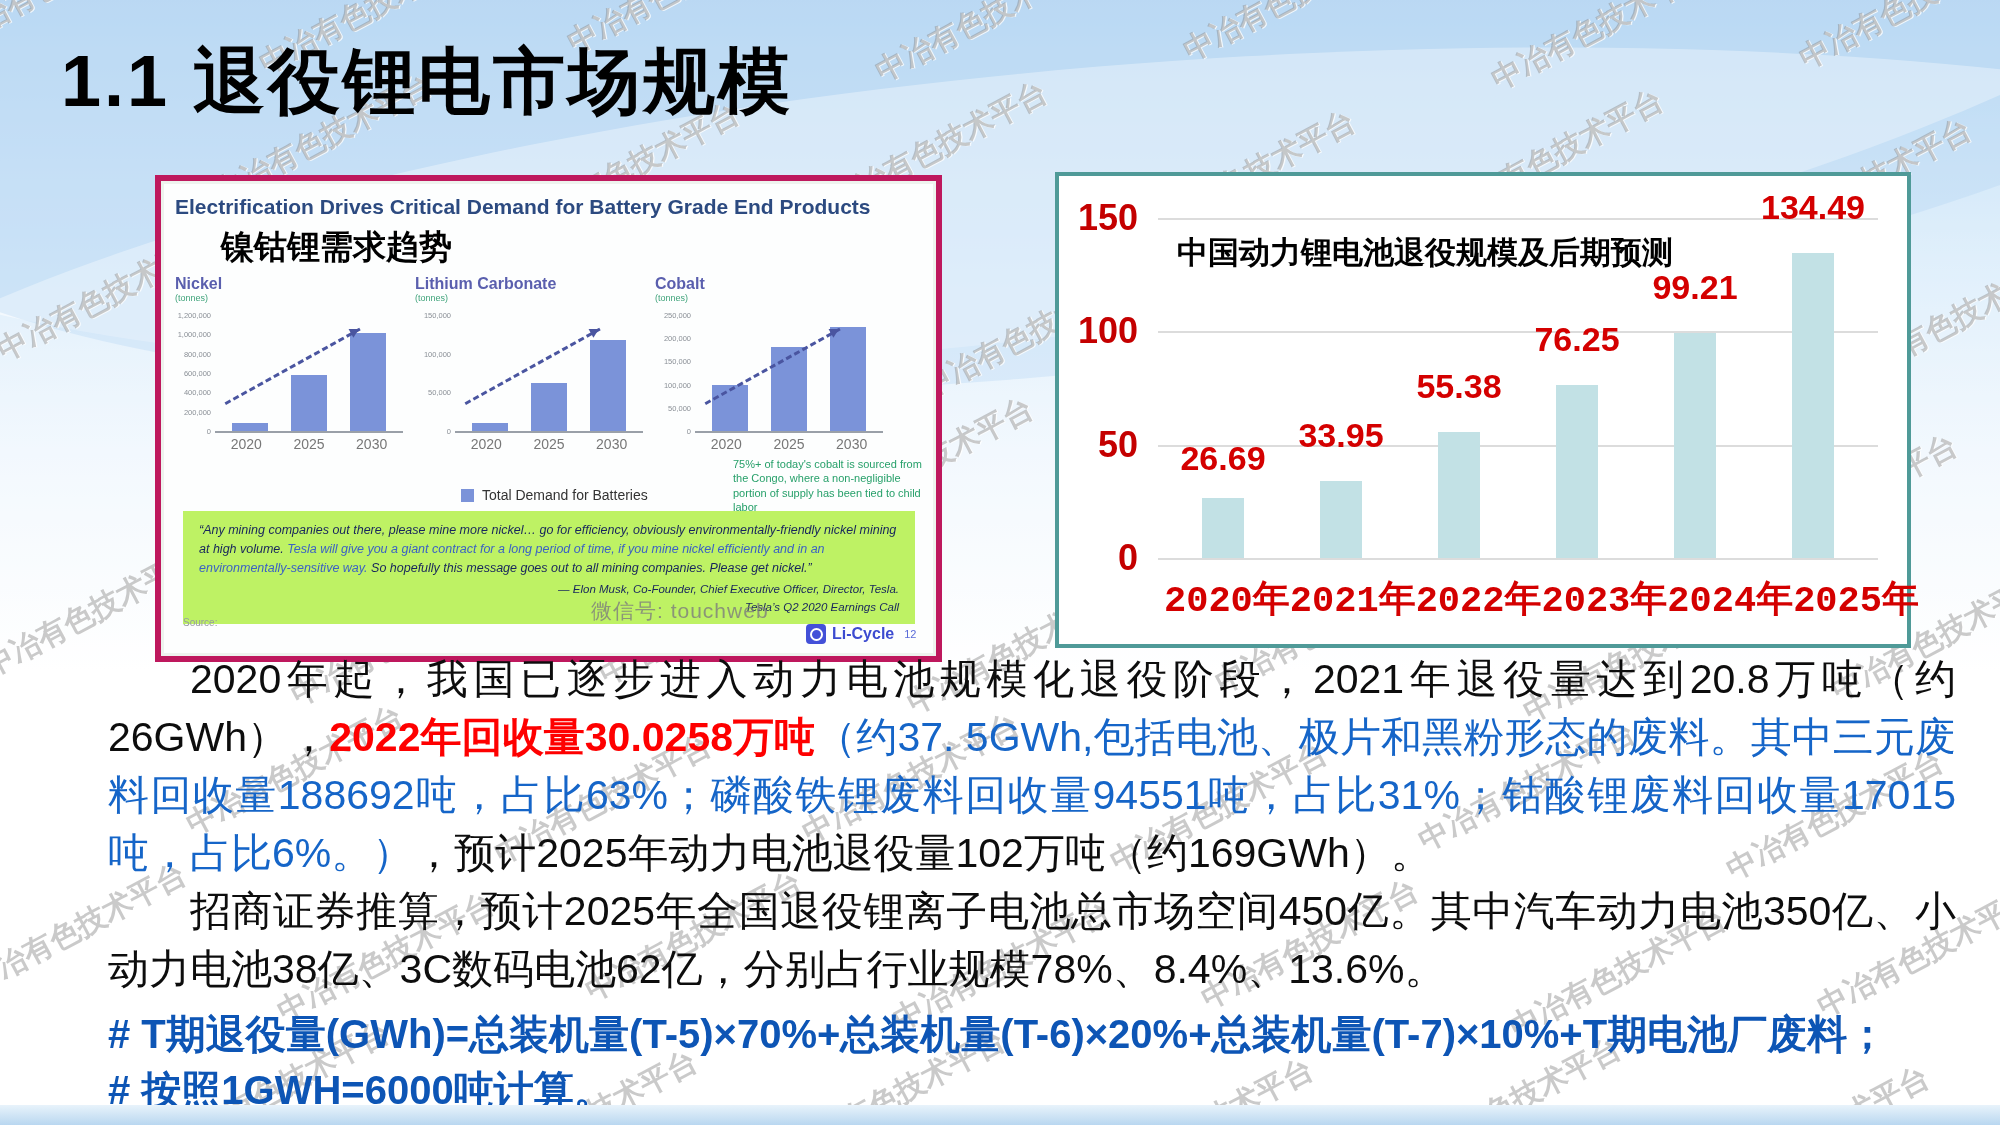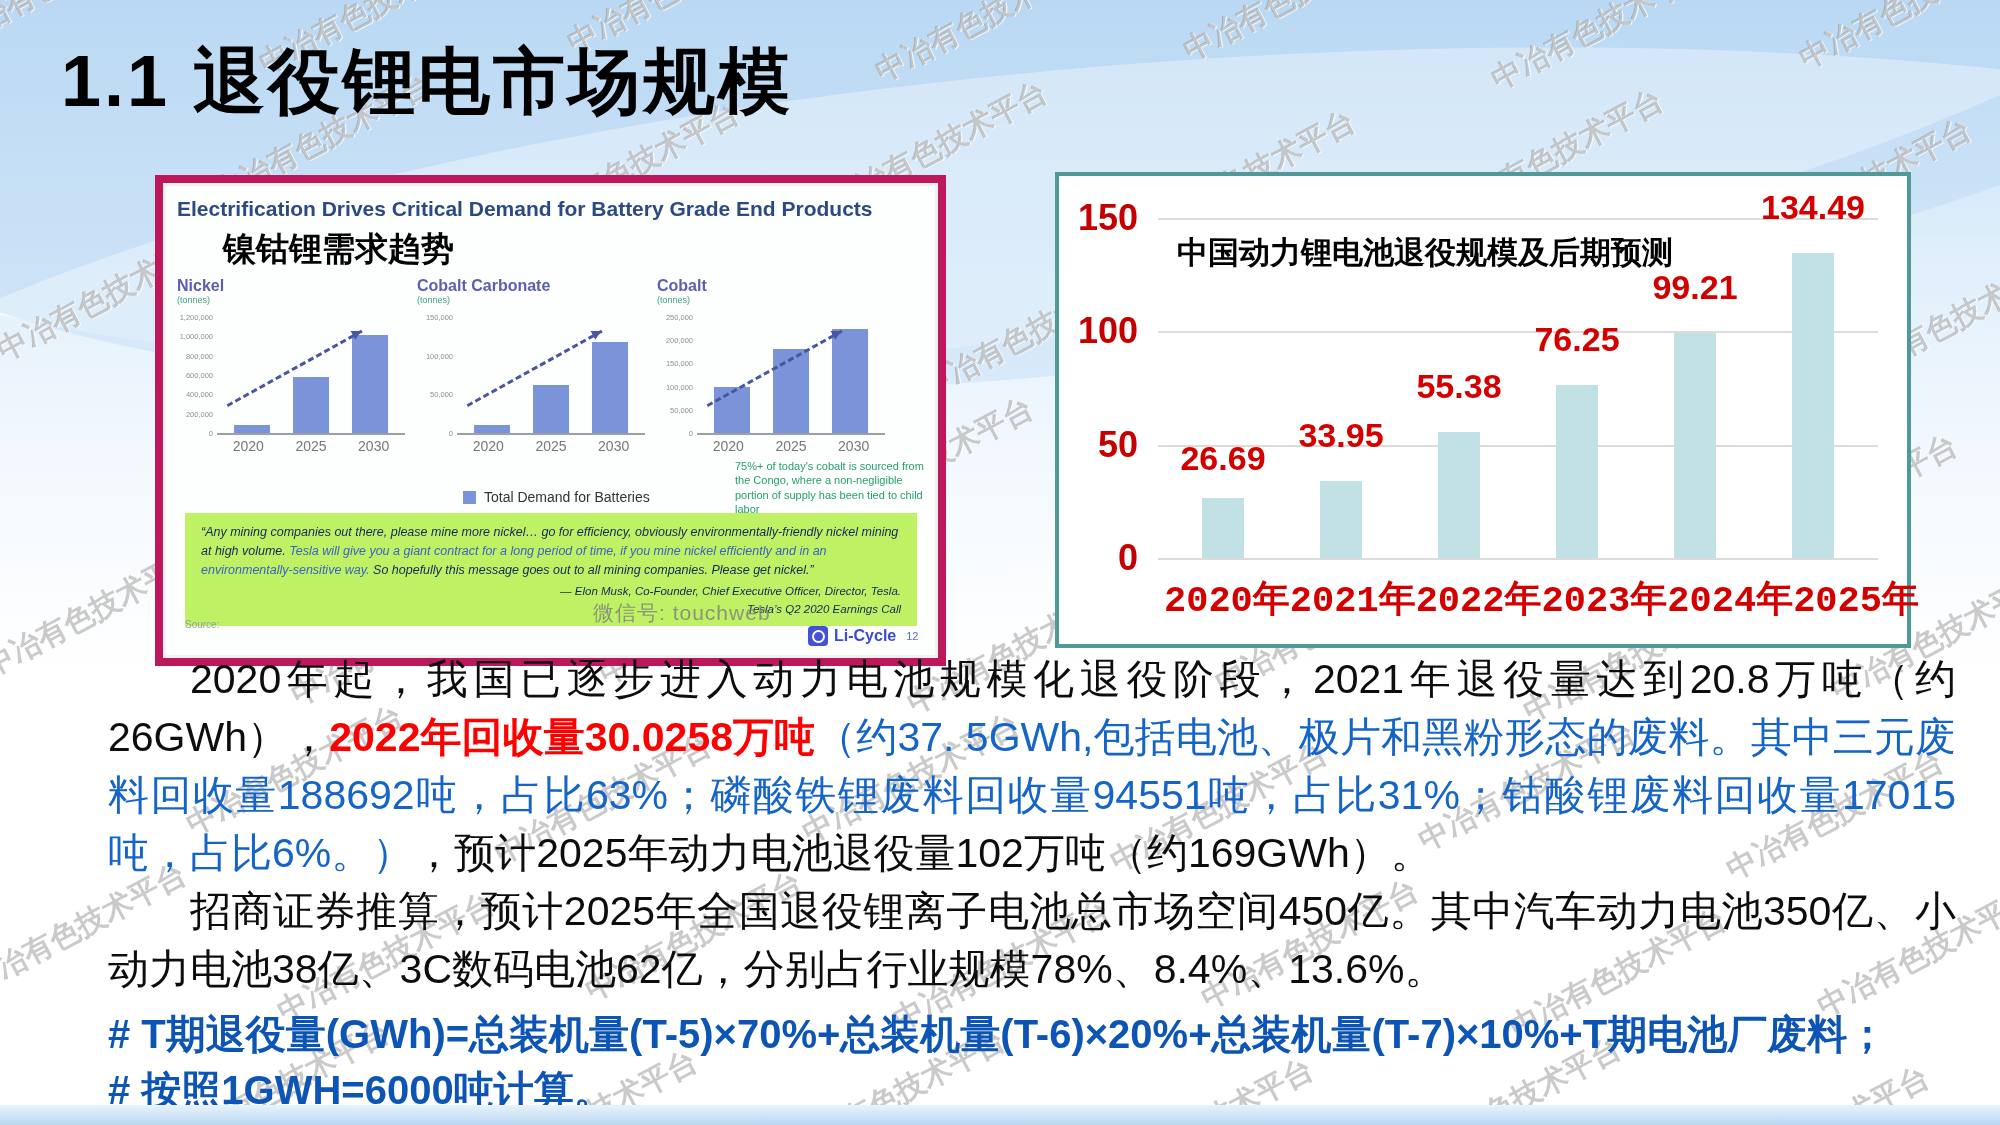--- a/index.html
+++ b/index.html
@@ -17,21 +17,21 @@
   
   .wm-layer{position:absolute;inset:0;pointer-events:none;}
   .wm-layer span{position:absolute;font-size:30px;font-weight:600;white-space:nowrap;
           color:rgba(128,128,128,.42);text-shadow:1px 1px 0 rgba(255,255,255,.8);
           transform:rotate(-28deg);}
   
   .page-title{position:absolute;left:42px;top:34px;font-size:72px;font-weight:800;
           letter-spacing:3px;color:#000;margin-left:19px;}
   
   .card-left{position:absolute;left:155px;top:175px;width:775px;height:475px;background:#fdfefe;
-          border:8px solid #be185d;box-shadow:inset 0 0 0 3px #eef3ee;}
+          border:6px solid #be185d;box-shadow:inset 0 0 0 3px #eef3ee;}
   .lc-title{position:absolute;left:14px;top:14px;width:745px;font-size:21px;font-weight:600;color:#2c4a80;}
   .lc-overlay{position:absolute;left:60px;top:44px;font-size:33px;font-weight:800;color:#000;}
   .mini-row{position:absolute;left:8px;top:94px;width:756px;display:flex;}
   .mini{width:240px;position:relative;}
   .mini-h{font-size:16px;font-weight:700;color:#5a5fae;margin-left:6px;}
   .mini-u{font-size:9px;color:#3fa37a;margin-left:6px;}
   .mini-plot{position:relative;height:116px;margin:12px 6px 0 46px;border-bottom:2px solid #9aa0a8;}
   .mini-tick{position:absolute;right:100%;padding-right:4px;font-size:7.5px;color:#8a8f96;
           transform:translateY(-50%);white-space:nowrap;}
   .mini-bars{position:absolute;inset:0;display:flex;align-items:flex-end;justify-content:space-around;padding:0 6px;}
@@ -169,21 +169,21 @@
             </div>
             <div class="trend"></div>
           </div>
           <div class="mini-x">
             <span>2020</span>
             <span>2025</span>
             <span>2030</span>
           </div>
         </div>
         <div class="mini">
-          <div class="mini-h">Cobalt Carbonate</div>
+          <div class="mini-h">Lithium Carbonate</div>
           <div class="mini-u">(tonnes)</div>
           <div class="mini-plot">
             <span class="mini-tick" style="top: 0%;">150,000</span>
             <span class="mini-tick" style="top: 33.3333%;">100,000</span>
             <span class="mini-tick" style="top: 66.6667%;">50,000</span>
             <span class="mini-tick" style="top: 100%;">0</span>
             <div class="mini-bars">
               <div class="mini-bar" style="height: 6.66667%;"></div>
               <div class="mini-bar" style="height: 41.3333%;"></div>
               <div class="mini-bar" style="height: 78.6667%;"></div>

